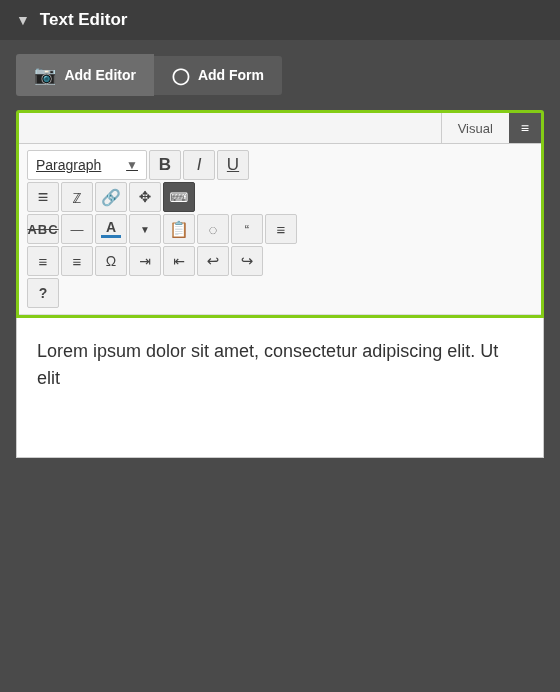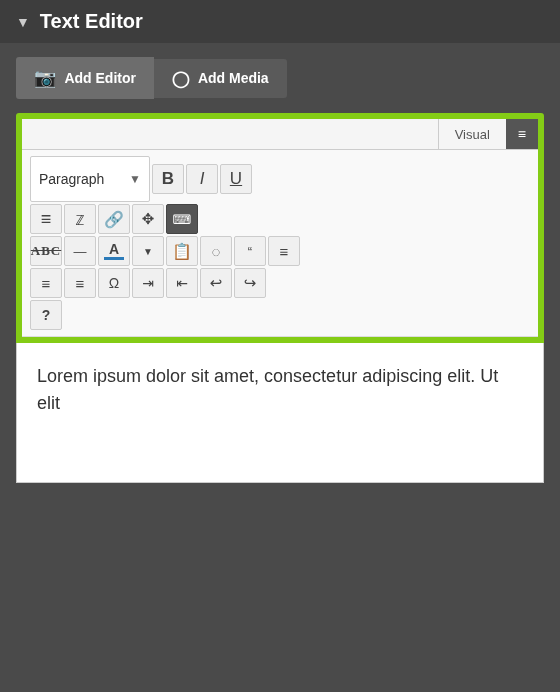--- a/index.html
+++ b/index.html
@@ -17,21 +17,21 @@
       padding: 10px 16px;
       background: #3d3d3d;
       gap: 10px;
     }
     .header-chevron {
       color: #ccc;
       font-size: 14px;
     }
     .header-title {
       color: #fff;
-      font-size: 20px;
+      font-size: 17px;
       font-weight: 700;
     }
 
     
     .buttons-row {
       display: flex;
       gap: 0;
       padding: 14px 16px 0 16px;
       align-items: center;
     }
@@ -59,21 +59,21 @@
       font-size: 14px;
       font-weight: 700;
       cursor: pointer;
       border-radius: 0 3px 3px 0;
     }
 
     
     .toolbar-area {
       margin: 14px 16px 0 16px;
       background: #fff;
-      border: 6px solid #84cc16;
+      border: 3px solid #84cc16;
       border-radius: 3px 3px 0 0;
     }
 
     
     .tab-row {
       display: flex;
       justify-content: flex-end;
       border-bottom: 1px solid #ccc;
       background: #f5f5f5;
     }
@@ -142,29 +142,30 @@
     .paragraph-select {
       display: flex;
       align-items: center;
       background: #fff;
       border: 1px solid #ccc;
       border-radius: 2px;
       padding: 4px 8px;
       font-size: 14px;
       color: #333;
       cursor: pointer;
-      height: 46px;
+      height: 30px;
       min-width: 120px;
       justify-content: space-between;
       gap: 6px;
+      text-decoration: underline;
     }
     .paragraph-select .arrow { font-size: 12px; color: #666; }
 
     
-    .tb-abc { font-size: 13px; text-decoration: line-through; font-weight: 600; letter-spacing: 1px; font-family: Liberation Serif, serif; }
+    .tb-abc { font-size: 13px; text-decoration: line-through; font-weight: 600; letter-spacing: 1px; }
 
     
     .color-a-wrap {
       display: flex;
       flex-direction: column;
       align-items: center;
     }
     .color-a-wrap .color-bar {
       height: 3px;
       width: 20px;
@@ -193,21 +194,21 @@
   <span class="header-title">Text Editor</span>
 </div>
 
 <div class="buttons-row">
   <button class="btn-add-media">
     <span style="font-size:18px;">📷</span>
     <span>Add Editor</span>
   </button>
   <button class="btn-add-form">
     <span style="font-size:16px;">◯</span>
-    <span>Add Media</span>
+    <span>Add Form</span>
   </button>
 </div>
 
 <div class="toolbar-area">
 
   <div class="tab-row">
     <button class="tab">Visual</button>
     <button class="tab-icon-btn">≡</button>
   </div>
 

